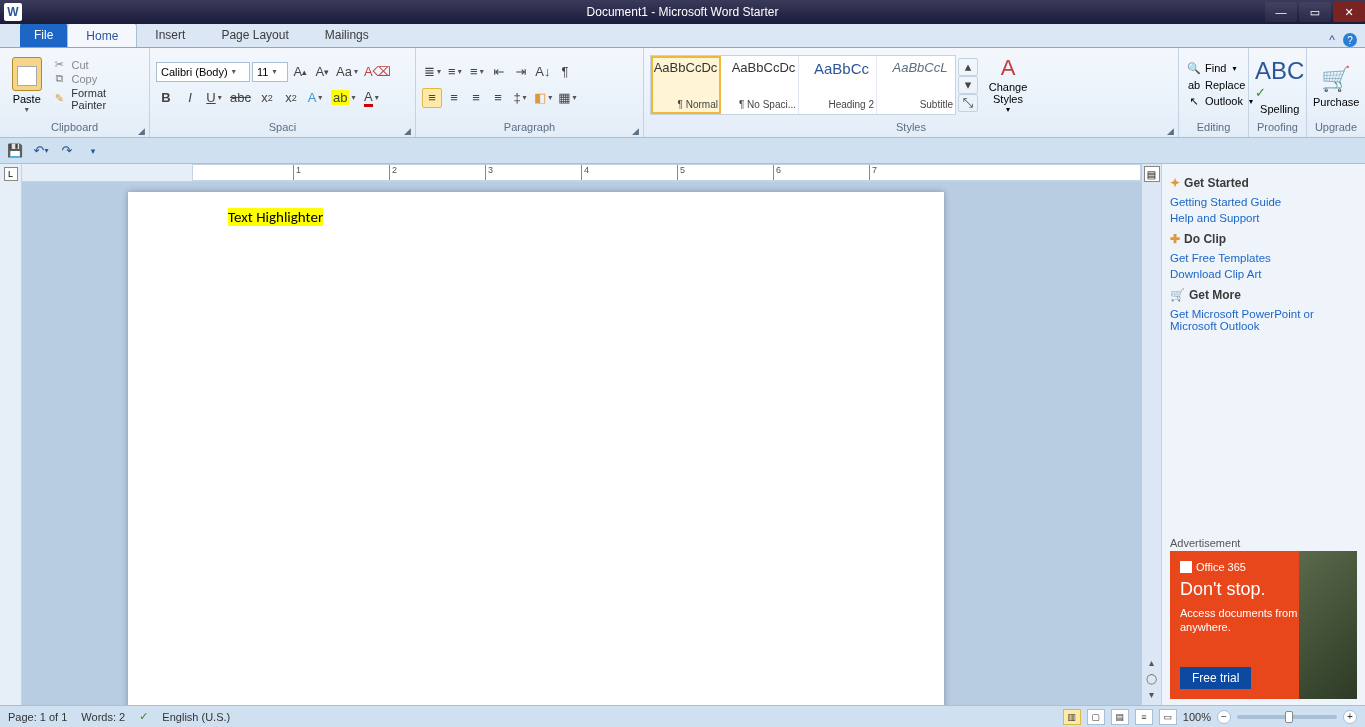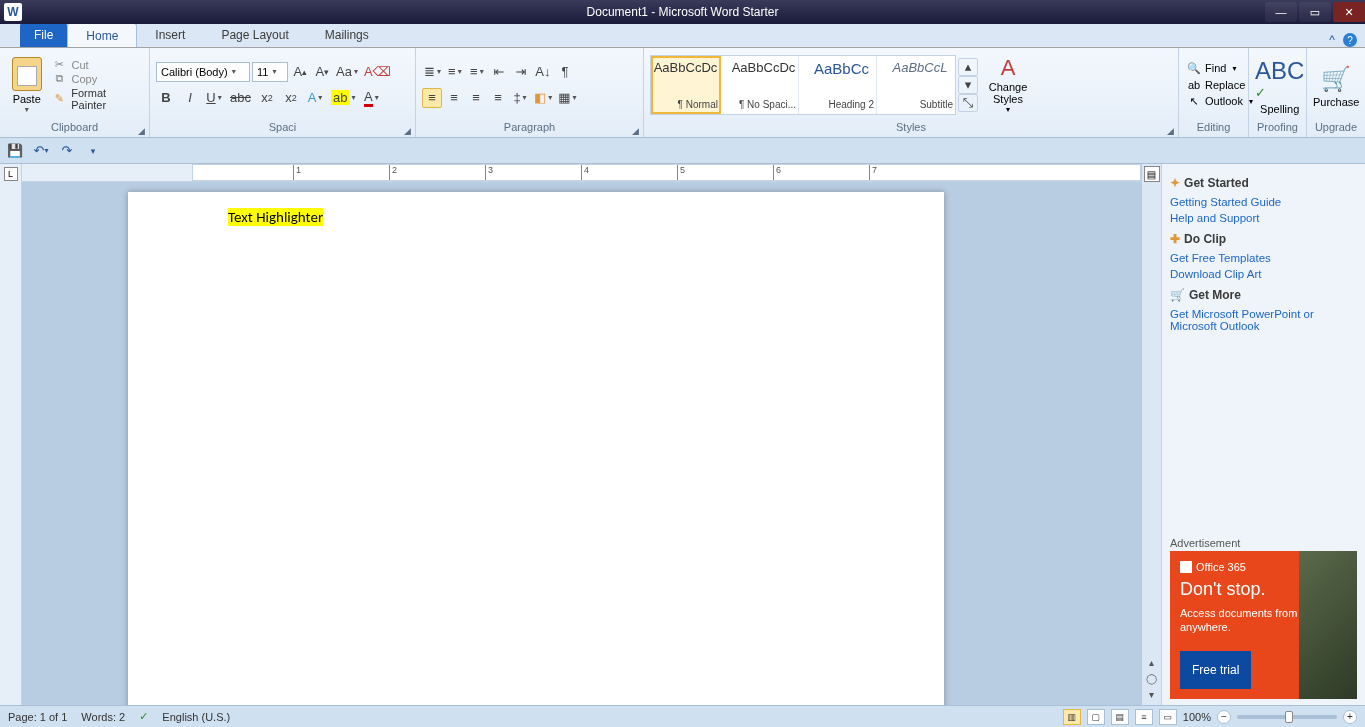--- a/index.html
+++ b/index.html
@@ -102,21 +102,21 @@
 .sp-head{ font-weight:bold; color:#3b3b3b; display:flex; align-items:center; gap:4px; margin:6px 0 4px;}
 .sp-head .hicon{ color:#e0983a; font-size:12px;}
 .sp-link{ color:#1e66c6; cursor:pointer; margin:2px 0; font-size:11.5px;}
 .ad-block{ margin-top:auto;}
 .ad-label{ font-size:11px; color:#555; margin-bottom:2px;}
 .ad{ height:148px; background:#e8461b; position:relative; color:#fff; padding:10px; display:flex; flex-direction:column;}
 .ad .brand{ font-size:11px; display:flex; align-items:center; gap:4px;}
 .ad .brand::before{content:""; width:12px; height:12px; background:#fff; display:inline-block;}
 .ad .h{ font-size:18px; margin-top:6px;}
 .ad .t{ font-size:11px; margin-top:6px; line-height:1.3;}
-.ad .trial{ margin-top:auto; background:#0b4aa0; padding:12px 12px; font-size:12px; width:fit-content; cursor:pointer;}
+.ad .trial{ margin-top:auto; background:#0b4aa0; padding:4px 12px; font-size:12px; width:fit-content; cursor:pointer;}
 .ad .person{ position:absolute; right:0; top:0; bottom:0; width:58px; background:linear-gradient(135deg,#5a6a4a,#2e3a26);}
 
 
 .statusbar{ height:22px; background:#cfe0f1; border-top:1px solid #a9bfd6; display:flex; align-items:center; font-size:11px; color:#333; padding:0 8px; gap:14px;}
 .statusbar .sb-right{ margin-left:auto; display:flex; align-items:center; gap:6px;}
 .view-btn{ width:18px; height:16px; border:1px solid #a9bfd6; background:#fff; font-size:9px; display:flex; align-items:center; justify-content:center; cursor:pointer;}
 .view-btn.active{ background:#fdeaa8; border-color:#e0b84a;}
 .zoom-slider{ width:100px; height:4px; background:#a9bfd6; position:relative; border-radius:2px;}
 .zoom-slider .thumb{ position:absolute; left:48px; top:-4px; width:8px; height:12px; background:#fff; border:1px solid #888; border-radius:2px;}
 .zbtn{ width:14px; height:14px; border:1px solid #a9bfd6; border-radius:8px; display:flex; align-items:center; justify-content:center; font-size:10px; cursor:pointer; background:#fff;}

